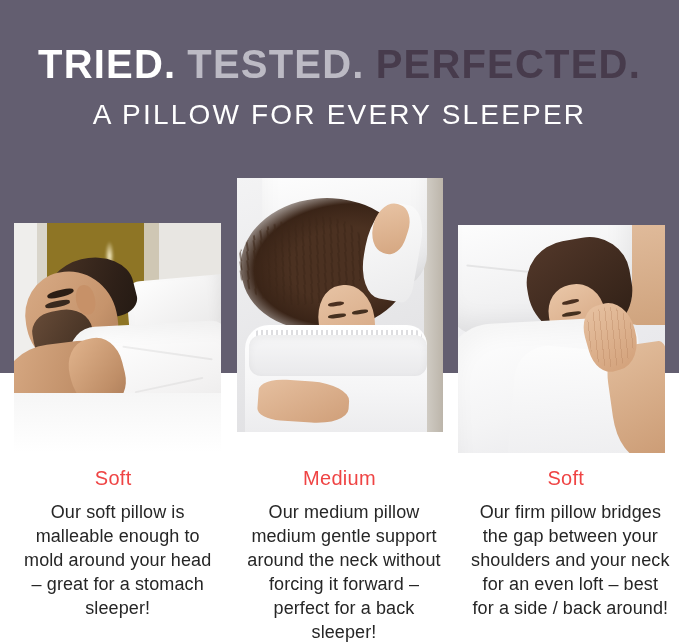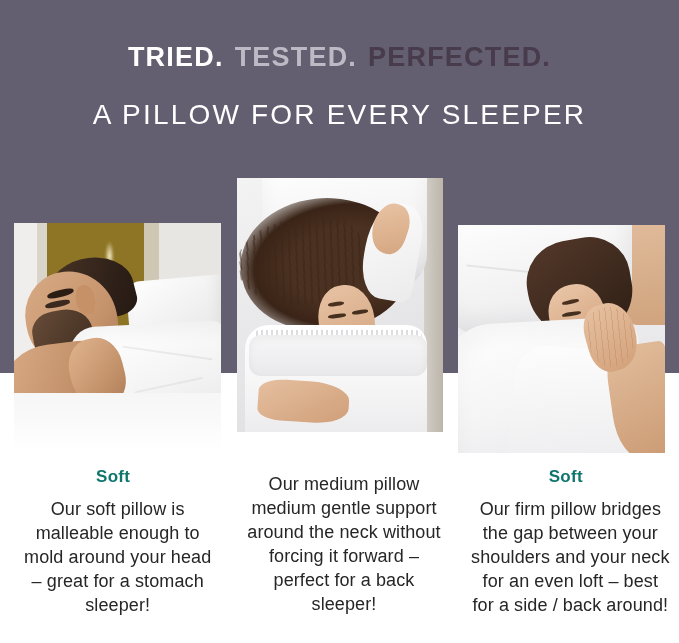--- a/index.html
+++ b/index.html
@@ -28,21 +28,21 @@
 
   .headline {
     position: absolute;
     left: 0;
     top: 44px;
     width: 679px;
     text-align: center;
     z-index: 3;
     white-space: nowrap;
     font-weight: bold;
-    font-size: 27px;
+    font-size: 40px;
     letter-spacing: 1.2px;
     line-height: 1;
   }
   .headline .w1 { color: #ffffff; }
   .headline .w2 { color: #BCBAC4; }
   .headline .w3 { color: #473B4C; }
   .headline .sp { display: inline-block; width: 11px; }
 
   .subheadline {
     position: absolute;
@@ -345,23 +345,23 @@
     display: flex;
     z-index: 4;
   }
   .column {
     flex: 1 1 0;
     text-align: center;
     padding: 0 8px;
     box-sizing: border-box;
   }
   .col-title {
-    font-size: 17px;
-    font-weight: 700;
-    color: #0f766e;
+    font-size: 20px;
+    font-weight: 400;
+    color: #ef4444;
     letter-spacing: .3px;
     line-height: 1;
     margin: 8px 0 0 0;
   }
   .col-desc {
     font-size: 18px;
     font-weight: 400;
     color: #262626;
     line-height: 1.33;
     margin: 13px 0 0 9px;
@@ -445,20 +445,21 @@
 </div>
 
 <div class="columns">
 
   <div class="column">
     <div class="col-title">Soft</div>
     <div class="col-desc">Our soft pillow is malleable enough to mold around your head – great for a stomach sleeper!</div>
   </div>
 
   <div class="column">
+    <div class="col-title">Medium</div>
     <div class="col-desc">Our medium pillow medium gentle support around the neck without forcing it forward – perfect for a back sleeper!</div>
   </div>
 
   <div class="column">
     <div class="col-title">Soft</div>
     <div class="col-desc">Our firm pillow bridges the gap between your shoulders and your neck for an even loft – best for a side / back around!</div>
   </div>
 
 </div>
 

